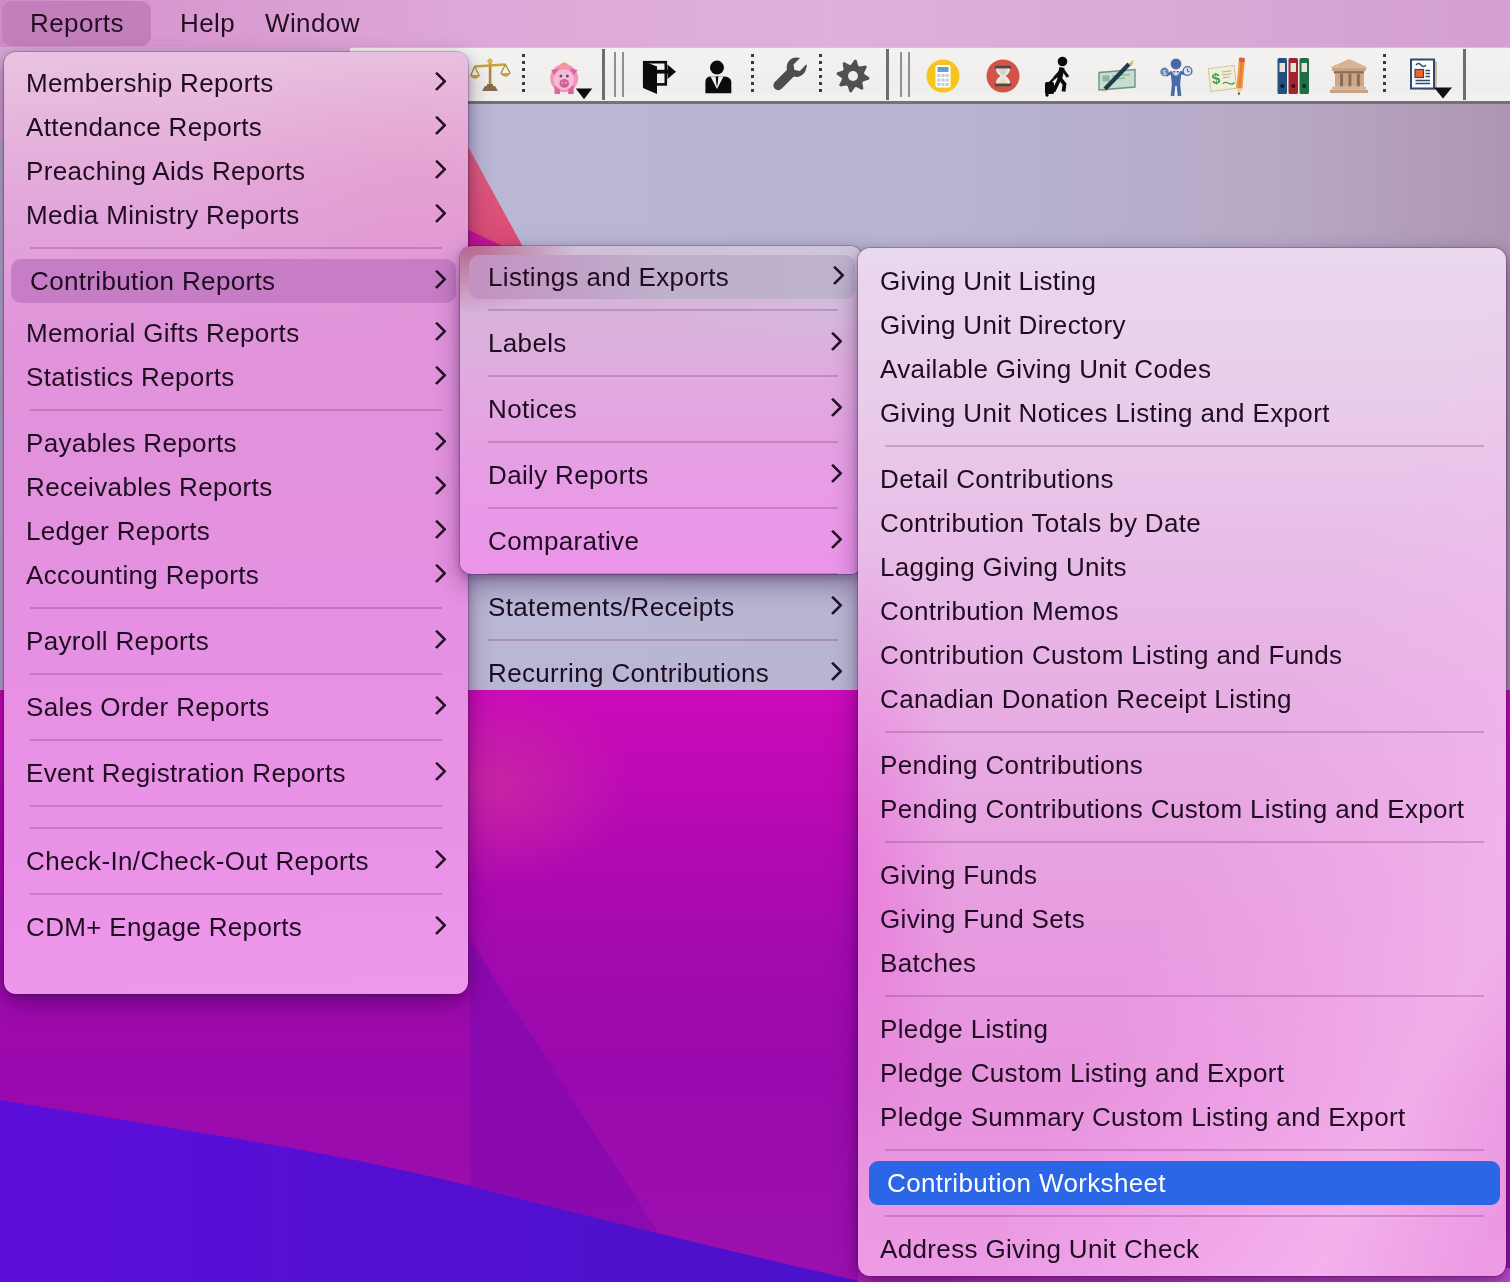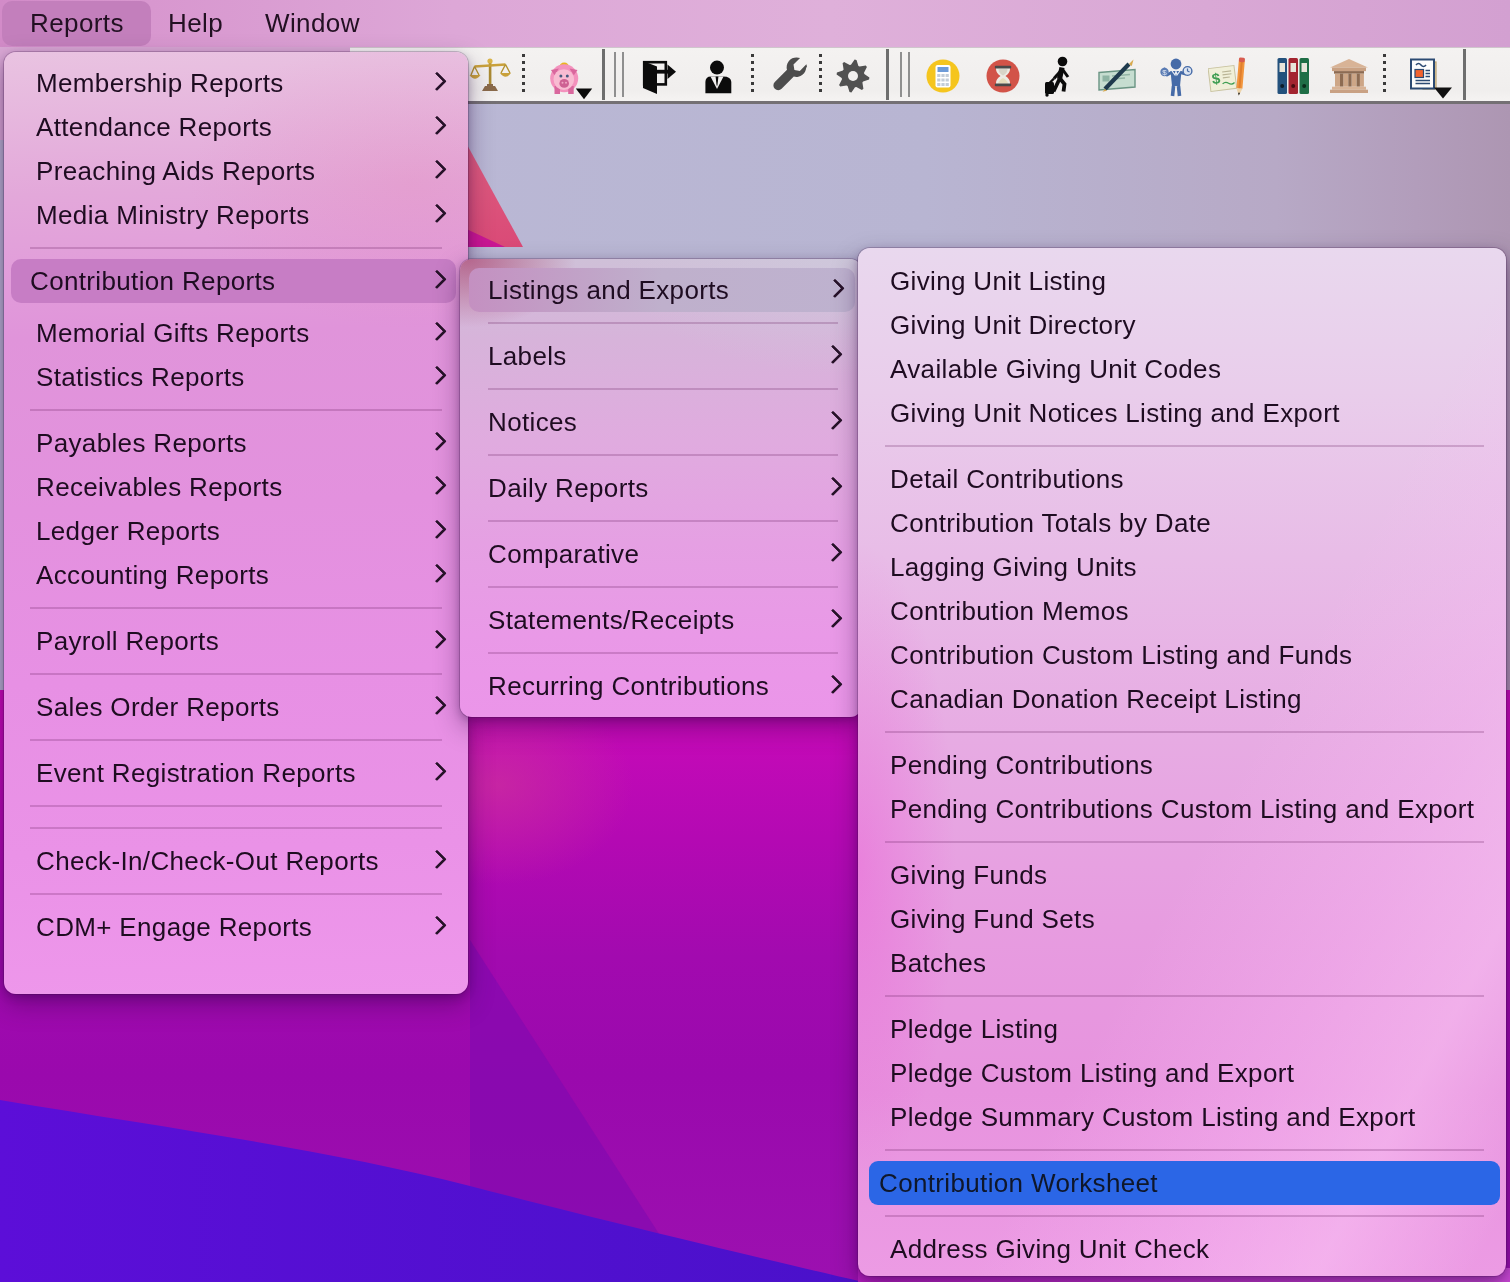--- a/index.html
+++ b/index.html
@@ -6,37 +6,37 @@
 #wp{position:absolute;left:0;top:0;z-index:0;}
 #toolbar{position:absolute;left:350px;top:47px;width:1160px;height:53px;z-index:1;background:linear-gradient(to bottom,#f4f2f1,#f0eeed 80%,#f5f3f2);border-top:1px solid #cfc6cc;border-bottom:3px solid #747074;}
 .tsep{position:absolute;top:6px;width:3px;height:42px;background-image:repeating-linear-gradient(to bottom,#3a3a3a 0 3px,rgba(0,0,0,0) 3px 7px);}
 .tline{position:absolute;top:1px;width:2.5px;height:51px;background:#6e6e6e;}
 .tline2{position:absolute;top:4px;width:2px;height:45px;background:#8f8f8f;}
 .ticon{position:absolute;top:6px;width:44px;height:44px;}
 #menubar{position:absolute;left:0;top:0;width:1510px;height:47px;z-index:2;background:linear-gradient(to right,#d28bc8,#d897cf 10%,#dda7d7 30%,#dfb0da 55%,#d9a8d5 80%,#d3a0d1);}
 #mbhl{position:absolute;left:2px;top:1px;width:149px;height:45px;border-radius:10px;background:#c37fbc;}
 .mbt{position:absolute;top:0;line-height:47px;font-size:26px;letter-spacing:.4px;color:#221022;}
 .menu{position:absolute;z-index:3;border-radius:12px;box-sizing:border-box;padding-top:9px;font-size:26px;letter-spacing:.35px;color:#1e0c21;box-shadow:0 10px 26px rgba(40,2,60,.38),0 3px 8px rgba(40,2,60,.26),0 0 0 1px rgba(60,20,70,.22);}
-.it{height:44px;line-height:44px;padding-left:32px;position:relative;white-space:nowrap;}
+.it{height:44px;line-height:44px;padding-left:22px;position:relative;white-space:nowrap;}
 .sp{height:22px;position:relative;}
 .sp::after{content:'';position:absolute;left:26px;right:26px;top:10px;height:1.5px;background:rgba(105,35,95,.24);}
 .ch{position:absolute;right:24px;top:50%;width:11px;height:11px;border-right:3.2px solid #271229;border-bottom:3.2px solid #271229;border-radius:1.5px;transform:translateY(-62%) rotate(-45deg);}
 #m1{left:4px;top:52px;width:464px;height:942px;background:radial-gradient(320px 210px at 88% 14%,rgba(232,120,165,.18),rgba(232,120,165,0) 70%),linear-gradient(178deg,#e9c3e1 0%,#e3a8da 15%,#e094da 30%,#e391de 48%,#e790e4 66%,#ea92e7 84%,#ee97eb 100%);}
 #m1 .hl{margin:0 12px 8px 7px;padding-left:19px;border-radius:10px;background:#c77dc5;}
 #m1 .hl .ch{right:12px;}
-#m2{left:460px;top:259px;width:402px;height:458px;background:radial-gradient(150px 95px at 2% 0%,rgba(160,30,80,.55),rgba(160,30,80,0) 72%),radial-gradient(320px 160px at 96% 0%,rgba(206,206,222,.55),rgba(206,206,222,0) 72%),linear-gradient(to bottom,#cfc0d8 0%,#d7b3da 18%,#e0abdf 40%,#e5a0e3 62%,#e999e7 82%,#eb95e9 100%);}
+#m2{left:460px;top:246px;width:402px;height:328px;background:radial-gradient(150px 95px at 2% 0%,rgba(160,30,80,.55),rgba(160,30,80,0) 72%),radial-gradient(320px 160px at 96% 0%,rgba(206,206,222,.55),rgba(206,206,222,0) 72%),linear-gradient(to bottom,#cfc0d8 0%,#d7b3da 18%,#e0abdf 40%,#e5a0e3 62%,#e999e7 82%,#eb95e9 100%);}
 #m2 .it{padding-left:28px;}
 #m2 .sp::after{left:28px;right:24px;}
 #m2 .ch{right:22px;}
 #m2 .hl{margin:0 7px 0 9px;padding-left:19px;border-radius:10px;background:linear-gradient(to right,#c490c1,#bfb0cc 50%,#beb2cf);}
 #m2 .hl .ch{right:13px;}
 #m3{left:858px;top:248px;width:648px;height:1028px;padding-top:11px;background:linear-gradient(118deg,rgba(0,0,0,0) 55%,rgba(250,190,245,.32) 72%,rgba(255,208,250,.42) 84%,rgba(0,0,0,0) 97%),radial-gradient(130px 430px at 0% 60%,rgba(236,70,210,.35),rgba(236,70,210,0) 75%),linear-gradient(to bottom,#e9d8ee 0%,#e9cdeb 14%,#e8bce7 30%,#e7abe3 48%,#e79ce0 66%,#e793de 82%,#ec9be4 100%);}
 #m3 .it{}
 #m3 .sp::after{left:27px;right:22px;}
-#m3 .hl{margin:0 6px 0 11px;padding-left:10px;border-radius:9px;background:#2b66e6;color:#0f172a;}
+#m3 .hl{margin:0 6px 0 11px;padding-left:18px;border-radius:9px;background:#2b66e6;color:#ffffff;}
 </style></head>
 <body>
 <svg id="wp" width="1510" height="1282" viewBox="0 0 1510 1282">
 <defs>
 <linearGradient id="gLav" x1="0" y1="0" x2="1" y2="0">
         <stop offset="0" stop-color="#bab8d5"></stop>
         <stop offset=".5" stop-color="#b8b5d2"></stop>
         <stop offset=".8" stop-color="#b7a9c6"></stop>
         <stop offset=".92" stop-color="#b29dbb"></stop>
         <stop offset="1" stop-color="#ad96b2"></stop>
@@ -236,21 +236,21 @@
 <rect x="7" y="5.5" width="23" height="29" fill="#fdfdfc" stroke="#2c4a72" stroke-width="2"></rect>
 <path d="M12 11 q2.5 -3 5 0 q2.5 3 5 0" fill="none" stroke="#2c4a72" stroke-width="1.6"></path>
 <rect x="11" y="15.5" width="8.5" height="8" fill="#f2622e" stroke="#2c4a72" stroke-width="1.2"></rect>
 <path d="M21.5 16.5 L26 16.5 M21.5 19.5 L26 19.5 M21.5 22.5 L26 22.5 M11.5 26.5 L26 26.5 M11.5 29.5 L26 29.5" stroke="#2c4a72" stroke-width="1.6"></path>
 <polygon points="30,33.5 48,33.5 39,44.5" fill="#111"></polygon>
 </svg>
 </div>
 <div id="menubar">
 <div id="mbhl"></div>
 <span class="mbt" style="left:30px;">Reports</span>
-<span class="mbt" style="left:168px;">Help</span>
+<span class="mbt" style="left:180px;">Help</span>
 <span class="mbt" style="left:265px;">Window</span>
 </div>
 <div id="m1" class="menu">
 <div class="it">Membership Reports<span class="ch"></span></div>
 <div class="it">Attendance Reports<span class="ch"></span></div>
 <div class="it">Preaching Aids Reports<span class="ch"></span></div>
 <div class="it">Media Ministry Reports<span class="ch"></span></div>
 <div class="sp"></div>
 <div class="it hl">Contribution Reports<span class="ch"></span></div>
 <div class="it">Memorial Gifts Reports<span class="ch"></span></div>

